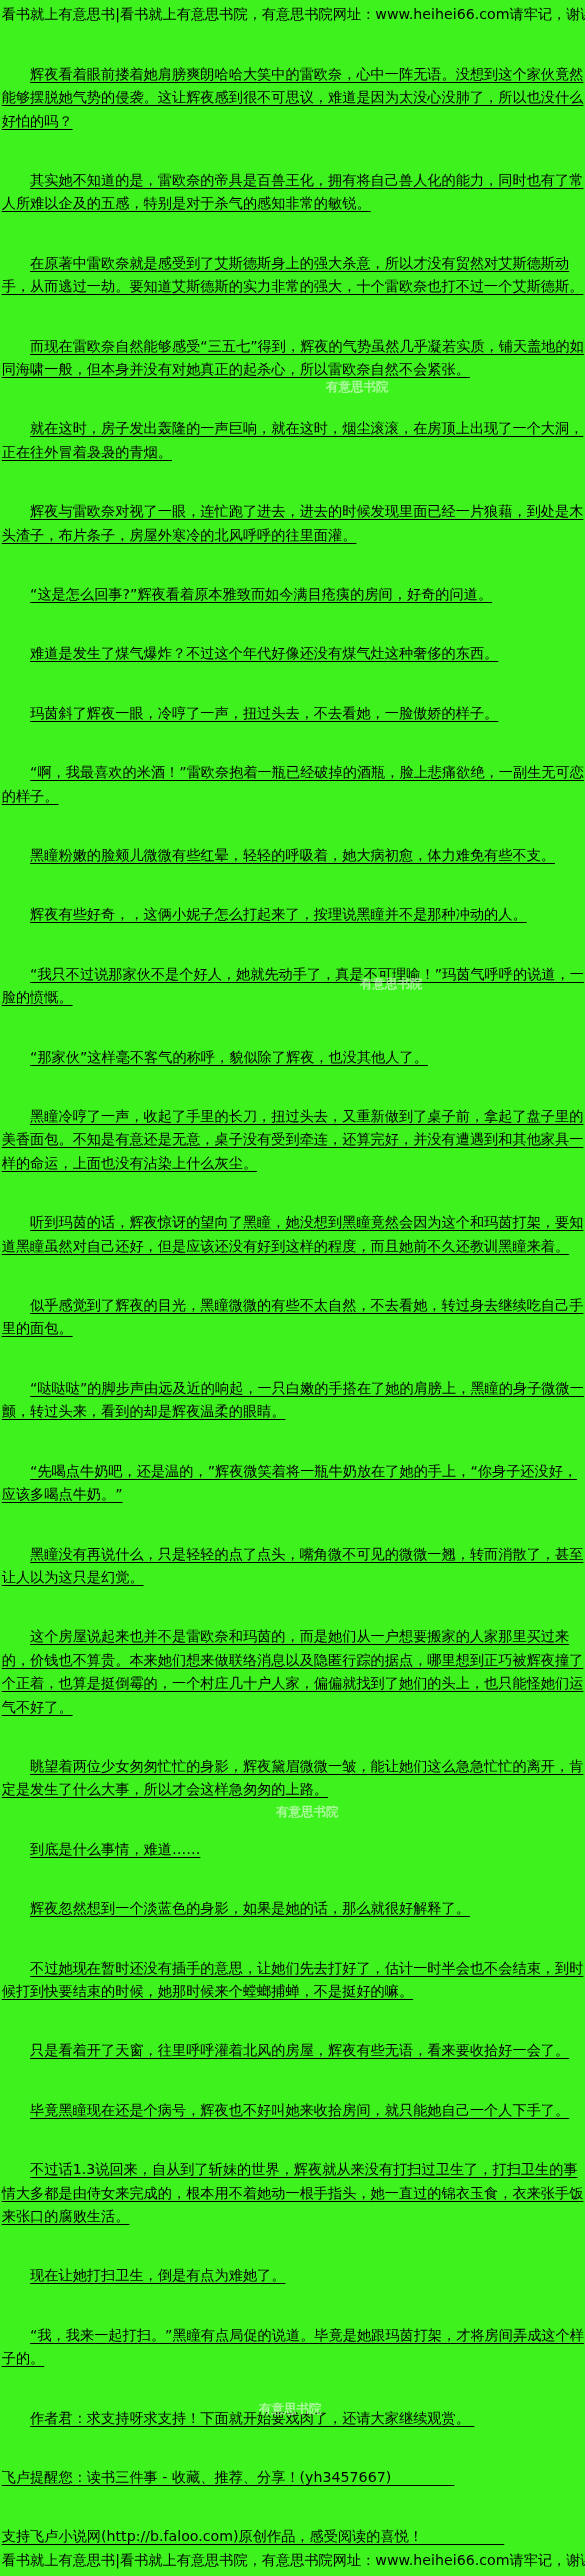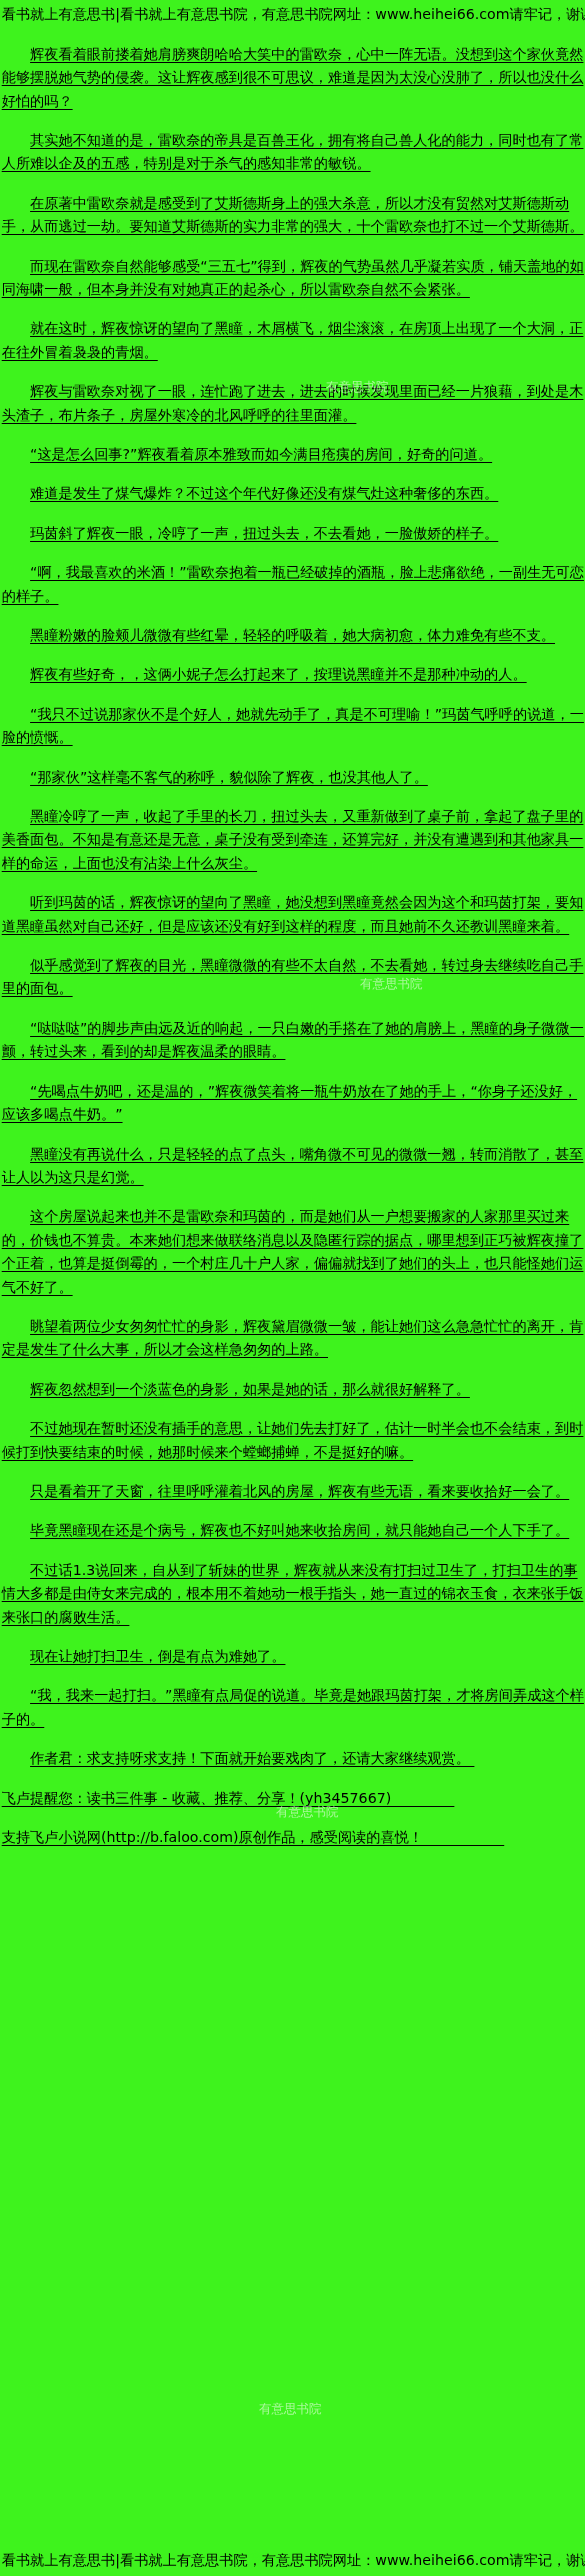--- a/index.html
+++ b/index.html
@@ -22,75 +22,77 @@
     padding:3.3px 0 0 1.7px;
   }
   .site-line{
     text-decoration:none;
     margin:0;
     white-space:nowrap;
     letter-spacing:0;
   }
   .content{display:block;}
   .content p{
-    margin:16px 0;
+    margin:36px 0;
     text-decoration:underline;
     text-underline-offset:2.5px;
     word-break:break-all;
   }
   .content p.indent{text-indent:2em;}
   .content p.no-indent{text-indent:0;}
   footer.site-line{
     position:absolute;
     left:1.7px;
     bottom:3.3px;
   }
   .watermark{
     position:absolute;
     color:var(--wm);
     opacity:.55;
     font-size:12.5px;
     pointer-events:none;
     text-decoration:none;
+    font-weight:bold;
   }
   .wm1{top:375px;left:326px;}
   .wm2{top:972px;left:360px;}
   .wm3{top:1800px;left:276px;}
   .wm4{top:2397px;left:259px;}
 </style>
 </head>
 <body>
 
 <header class="site-line">看书就上有意思书|看书就上有意思书院，有意思书院网址：www.heihei66.com请牢记，谢谢</header>
 
 <main class="content">
   <div>
 
   <p class="indent">辉夜看着眼前搂着她肩膀爽朗哈哈大笑中的雷欧奈，心中一阵无语。没想到这个家伙竟然能够摆脱她气势的侵袭。这让辉夜感到很不可思议，难道是因为太没心没肺了，所以也没什么好怕的吗？</p>
       <p class="indent">其实她不知道的是，雷欧奈的帝具是百兽王化，拥有将自己兽人化的能力，同时也有了常人所难以企及的五感，特别是对于杀气的感知非常的敏锐。</p>
       <p class="indent">在原著中雷欧奈就是感受到了艾斯德斯身上的强大杀意，所以才没有贸然对艾斯德斯动手，从而逃过一劫。要知道艾斯德斯的实力非常的强大，十个雷欧奈也打不过一个艾斯德斯。</p>
       <p class="indent">而现在雷欧奈自然能够感受“三五七”得到，辉夜的气势虽然几乎凝若实质，铺天盖地的如同海啸一般，但本身并没有对她真正的起杀心，所以雷欧奈自然不会紧张。</p>
-      <p class="indent">就在这时，辉夜惊讶的望向了黑瞳，木屑横飞，烟尘滚滚，在房顶上出现了一个大洞，正在往外冒着袅袅的青烟。</p>
+      <p class="indent">就在这时，房子发出轰隆的一声巨响，就在这时，烟尘滚滚，在房顶上出现了一个大洞，正在往外冒着袅袅的青烟。</p>
       <p class="indent">辉夜与雷欧奈对视了一眼，连忙跑了进去，进去的时候发现里面已经一片狼藉，到处是木头渣子，布片条子，房屋外寒冷的北风呼呼的往里面灌。</p>
       <p class="indent">“这是怎么回事?”辉夜看着原本雅致而如今满目疮痍的房间，好奇的问道。</p>
       <p class="indent">难道是发生了煤气爆炸？不过这个年代好像还没有煤气灶这种奢侈的东西。</p>
       <p class="indent">玛茵斜了辉夜一眼，冷哼了一声，扭过头去，不去看她，一脸傲娇的样子。</p>
       <p class="indent">“啊，我最喜欢的米酒！”雷欧奈抱着一瓶已经破掉的酒瓶，脸上悲痛欲绝，一副生无可恋的样子。</p>
       <p class="indent">黑瞳粉嫩的脸颊儿微微有些红晕，轻轻的呼吸着，她大病初愈，体力难免有些不支。</p>
       <p class="indent">辉夜有些好奇，，这俩小妮子怎么打起来了，按理说黑瞳并不是那种冲动的人。</p>
       <p class="indent">“我只不过说那家伙不是个好人，她就先动手了，真是不可理喻！”玛茵气呼呼的说道，一脸的愤慨。</p>
       <p class="indent">“那家伙”这样毫不客气的称呼，貌似除了辉夜，也没其他人了。</p>
       <p class="indent">黑瞳冷哼了一声，收起了手里的长刀，扭过头去，又重新做到了桌子前，拿起了盘子里的美香面包。不知是有意还是无意，桌子没有受到牵连，还算完好，并没有遭遇到和其他家具一样的命运，上面也没有沾染上什么灰尘。</p>
       <p class="indent">听到玛茵的话，辉夜惊讶的望向了黑瞳，她没想到黑瞳竟然会因为这个和玛茵打架，要知道黑瞳虽然对自己还好，但是应该还没有好到这样的程度，而且她前不久还教训黑瞳来着。</p>
       <p class="indent">似乎感觉到了辉夜的目光，黑瞳微微的有些不太自然，不去看她，转过身去继续吃自己手里的面包。</p>
       <p class="indent">“哒哒哒”的脚步声由远及近的响起，一只白嫩的手搭在了她的肩膀上，黑瞳的身子微微一颤，转过头来，看到的却是辉夜温柔的眼睛。</p>
       <p class="indent">“先喝点牛奶吧，还是温的，”辉夜微笑着将一瓶牛奶放在了她的手上，“你身子还没好，应该多喝点牛奶。”</p>
       <p class="indent">黑瞳没有再说什么，只是轻轻的点了点头，嘴角微不可见的微微一翘，转而消散了，甚至让人以为这只是幻觉。</p>
       <p class="indent">这个房屋说起来也并不是雷欧奈和玛茵的，而是她们从一户想要搬家的人家那里买过来的，价钱也不算贵。本来她们想来做联络消息以及隐匿行踪的据点，哪里想到正巧被辉夜撞了个正着，也算是挺倒霉的，一个村庄几十户人家，偏偏就找到了她们的头上，也只能怪她们运气不好了。</p>
       <p class="indent">眺望着两位少女匆匆忙忙的身影，辉夜黛眉微微一皱，能让她们这么急急忙忙的离开，肯定是发生了什么大事，所以才会这样急匆匆的上路。</p>
+      <p class="indent">到底是什么事情，难道……</p>
       <p class="indent">辉夜忽然想到一个淡蓝色的身影，如果是她的话，那么就很好解释了。</p>
       <p class="indent">不过她现在暂时还没有插手的意思，让她们先去打好了，估计一时半会也不会结束，到时候打到快要结束的时候，她那时候来个螳螂捕蝉，不是挺好的嘛。</p>
       <p class="indent">只是看着开了天窗，往里呼呼灌着北风的房屋，辉夜有些无语，看来要收拾好一会了。</p>
       <p class="indent">毕竟黑瞳现在还是个病号，辉夜也不好叫她来收拾房间，就只能她自己一个人下手了。</p>
       <p class="indent">不过话1.3说回来，自从到了斩妹的世界，辉夜就从来没有打扫过卫生了，打扫卫生的事情大多都是由侍女来完成的，根本用不着她动一根手指头，她一直过的锦衣玉食，衣来张手饭来张口的腐败生活。</p>
       <p class="indent">现在让她打扫卫生，倒是有点为难她了。</p>
       <p class="indent">“我，我来一起打扫。”黑瞳有点局促的说道。毕竟是她跟玛茵打架，才将房间弄成这个样子的。</p>
       <p class="indent">作者君：求支持呀求支持！下面就开始要戏肉了，还请大家继续观赏。&nbsp;</p>
       <p class="no-indent">飞卢提醒您：读书三件事 - 收藏、推荐、分享！(yh3457667)&nbsp;&nbsp;&nbsp;&nbsp;&nbsp;&nbsp;&nbsp;&nbsp;&nbsp;&nbsp;&nbsp;&nbsp;&nbsp;&nbsp;</p>
       <p class="no-indent">支持飞卢小说网(http://b.faloo.com)原创作品，感受阅读的喜悦！&nbsp;&nbsp;&nbsp;&nbsp;&nbsp;&nbsp;&nbsp;&nbsp;&nbsp;&nbsp;&nbsp;&nbsp;&nbsp;&nbsp;&nbsp;&nbsp;&nbsp;&nbsp;</p>

